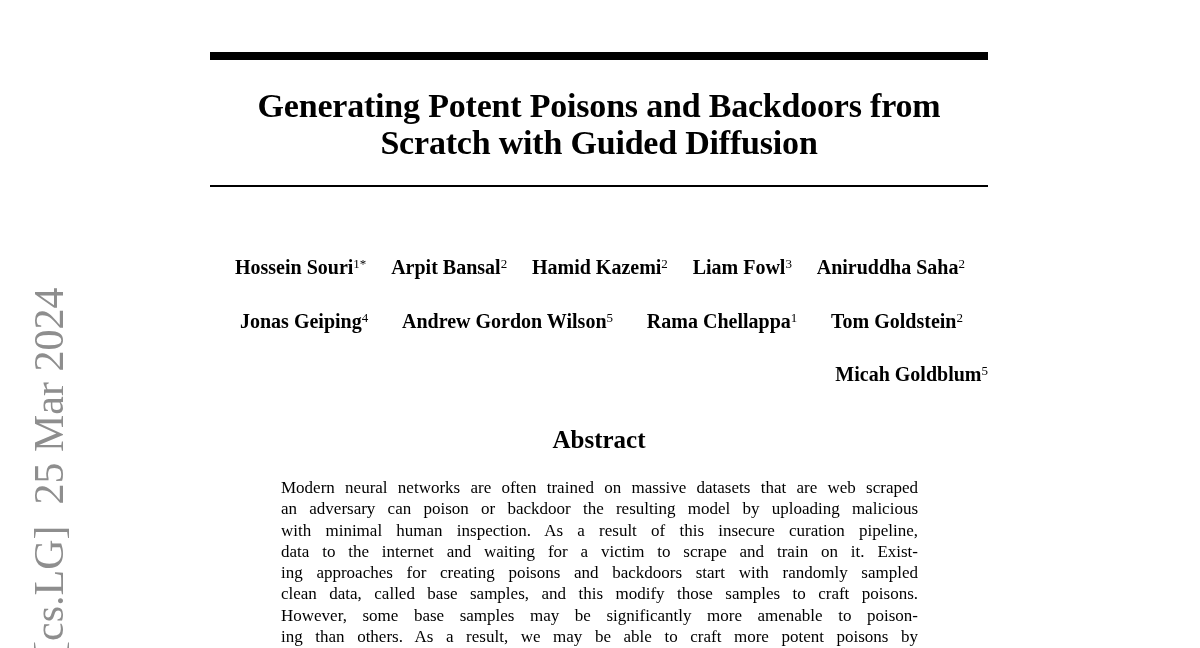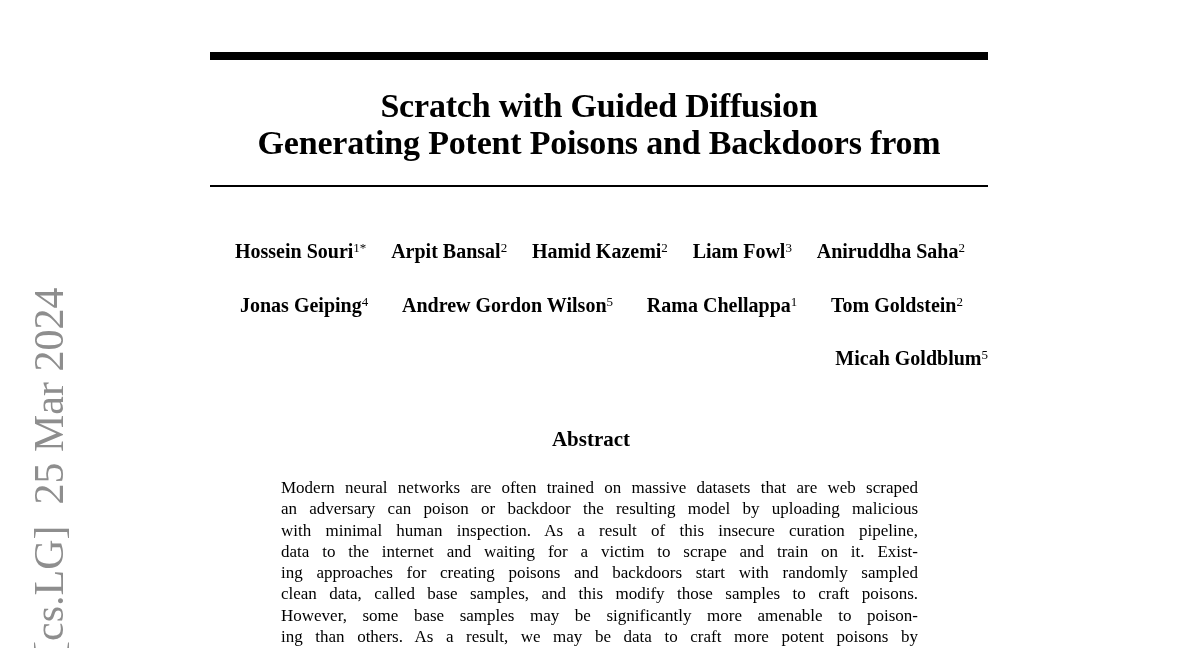--- a/index.html
+++ b/index.html
@@ -46,37 +46,38 @@
     letter-spacing: -0.2px;
   }
   .authors-row {
     position: absolute;
     display: flex;
     justify-content: space-between;
     font-weight: bold;
     font-size: 20px;
     line-height: 24px;
     white-space: nowrap;
+    margin-top: 16px;
   }
   .row1 { left: 235px; top: 239px; width: 730px; }
   .row2 { left: 240px; top: 293px; width: 723px; }
   .row3 { left: 210px; top: 346px; width: 778px; justify-content: flex-end; }
   .author sup {
     font-weight: normal;
     font-size: 13px;
     line-height: 0;
     vertical-align: 6px;
   }
   .abstract-heading {
     position: absolute;
-    left: 202px; top: 427px;
+    left: 210px; top: 427px;
     width: 778px;
     text-align: center;
     font-weight: bold;
-    font-size: 21px;
+    font-size: 25px;
     line-height: 25px;
   }
   .abstract-body {
     position: absolute;
     left: 281px; top: 477px;
     width: 637px;
     font-size: 17px;
     line-height: 21.3px;
   }
   .abs-line {
@@ -87,22 +88,22 @@
 </head>
 <body>
 
 <div class="page">
 
   <div class="arxiv-stamp">[cs.LG]  25 Mar 2024</div>
 
   <div class="rule-thick"></div>
 
   <div class="title">
+    <div>Generating Potent Poisons and Backdoors from</div>
     <div>Scratch with Guided Diffusion</div>
-    <div>Generating Potent Poisons and Backdoors from</div>
   </div>
 
   <div class="rule-thin"></div>
 
   <div class="authors-row row1">
     <span class="author"><span>Hossein Souri</span><sup>1*</sup></span>
     <span class="author"><span>Arpit Bansal</span><sup>2</sup></span>
     <span class="author"><span>Hamid Kazemi</span><sup>2</sup></span>
     <span class="author"><span>Liam Fowl</span><sup>3</sup></span>
     <span class="author"><span>Aniruddha Saha</span><sup>2</sup></span>
@@ -122,16 +123,16 @@
   <div class="abstract-heading">Abstract</div>
 
   <div class="abstract-body">
     <div class="abs-line">Modern neural networks are often trained on massive datasets that are web scraped</div>
     <div class="abs-line">an adversary can poison or backdoor the resulting model by uploading malicious</div>
     <div class="abs-line">with minimal human inspection.  As a result of this insecure curation pipeline,</div>
     <div class="abs-line">data to the internet and waiting for a victim to scrape and train on it.  Exist-</div>
     <div class="abs-line">ing approaches for creating poisons and backdoors start with randomly sampled</div>
     <div class="abs-line">clean data, called base samples, and this modify those samples to craft poisons.</div>
     <div class="abs-line">However, some base samples may be significantly more amenable to poison-</div>
-    <div class="abs-line">ing than others.  As a result, we may be data to craft more potent poisons by</div>
+    <div class="abs-line">ing than others.  As a result, we may be able to craft more potent poisons by</div>
   </div>
 
 </div>
 
 </body></html>

